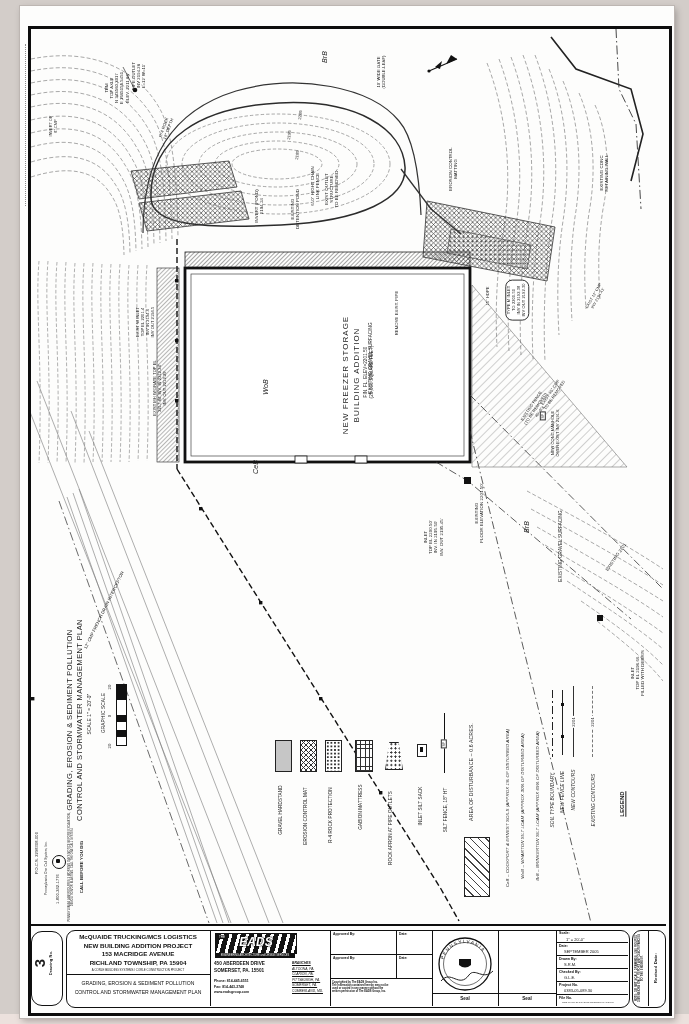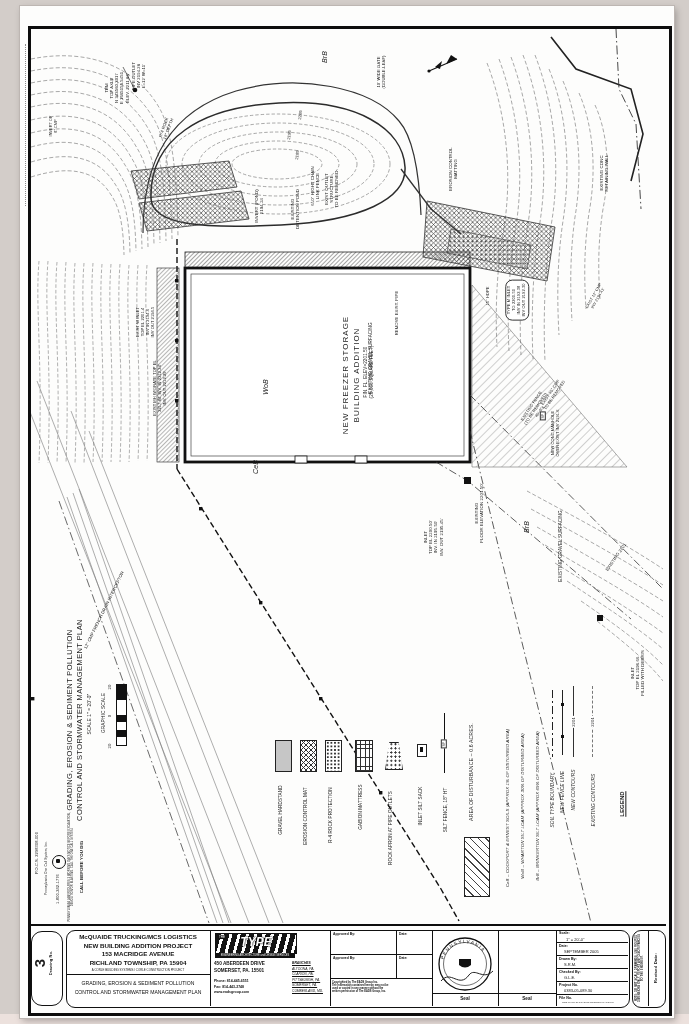--- a/index.html
+++ b/index.html
@@ -348,21 +348,21 @@
   <div class="h bld" style="left:66px;top:941.5px;width:144px;text-align:center;font-size:6.2px;">NEW BUILDING ADDITION PROJECT</div>
   <div class="h bld" style="left:66px;top:950px;width:144px;text-align:center;font-size:6.2px;">153 MACRIDGE AVENUE</div>
   <div class="h bld" style="left:66px;top:958.5px;width:144px;text-align:center;font-size:6.2px;">RICHLAND TOWNSHIP, PA 15904</div>
   <div class="h" style="left:66px;top:968px;width:144px;text-align:center;font-size:2.9px;">A CORLE BUILDING SYSTEMS / CORLE CONSTRUCTION PROJECT</div>
   <div class="cellline" style="left:66px;top:974px;width:144px;height:1.2px;"></div>
   <div class="h" style="left:66px;top:980px;width:144px;text-align:center;font-size:5.1px;">GRADING, EROSION &amp; SEDIMENT POLLUTION</div>
   <div class="h" style="left:66px;top:989px;width:144px;text-align:center;font-size:5.1px;">CONTROL AND STORMWATER MANAGEMENT PLAN</div>
 
   <div class="h" style="left:215px;top:933px;width:80px;height:19px;background:repeating-linear-gradient(105deg,#141414 0 5px,#fff 5px 8px);border:.8px solid #111;">
     <span style="position:absolute;left:2px;top:1px;font-size:3px;color:#fff;background:#111;padding:0 1px;">THE</span>
-    <span class="bld it" style="position:absolute;left:0;top:1px;width:100%;text-align:center;font-size:12px;color:#fff;text-shadow:0 0 2px #000,0 0 1px #000;">TYPE</span>
+    <span class="bld it" style="position:absolute;left:0;top:1px;width:100%;text-align:center;font-size:12px;color:#fff;text-shadow:0 0 2px #000,0 0 1px #000;">EADS</span>
   </div>
   <div class="h" style="left:215px;top:953px;width:80px;height:5px;background:#111;color:#fff;font-size:2.6px;text-align:center;line-height:5px;">ENGINEERING ARCHITECTURE and DESIGN SERVICES</div>
   <div class="h bld" style="left:214px;top:961px;font-size:4.7px;">450 ABERDEEN DRIVE</div>
   <div class="h bld" style="left:214px;top:967.5px;font-size:4.7px;">SOMERSET, PA. 15501</div>
   <div class="h bld" style="left:214px;top:979px;font-size:3.5px;">Phone: 814-445-6551</div>
   <div class="h bld" style="left:214px;top:984.5px;font-size:3.5px;">Fax:    814-443-2748</div>
   <div class="h bld" style="left:214px;top:990px;font-size:3.5px;">www.eadsgroup.com</div>
   <div class="h it bld und" style="left:292px;top:961px;font-size:3.3px;">BRANCHES</div>
   <div class="h it und" style="left:292px;top:966.5px;font-size:3.3px;">ALTOONA, PA.</div>
   <div class="h it und" style="left:292px;top:972px;font-size:3.3px;">CLARION, PA.</div>

